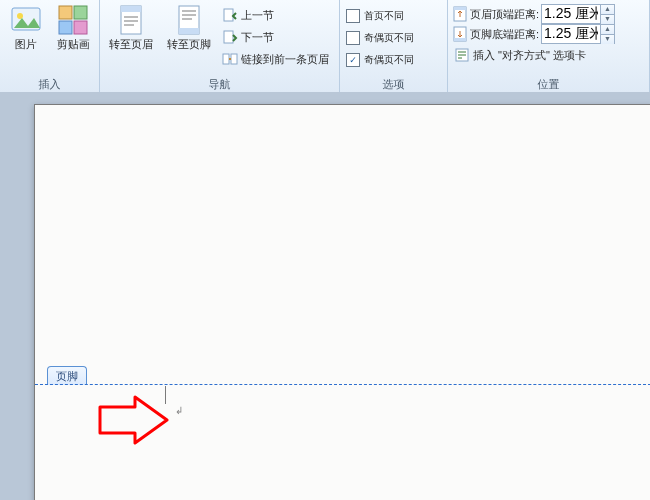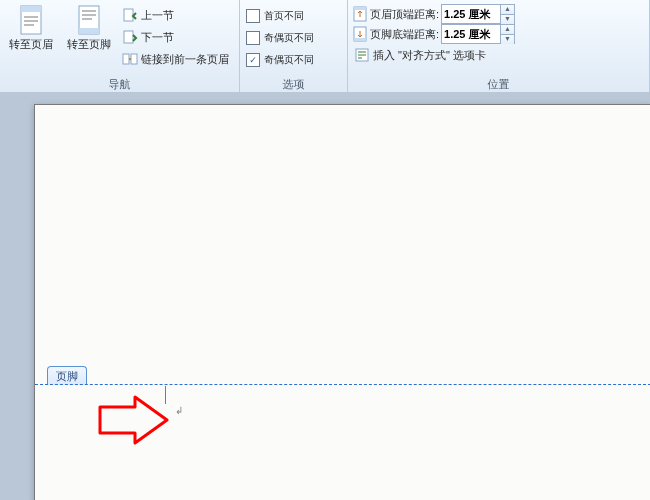--- a/index.html
+++ b/index.html
@@ -12,39 +12,65 @@
   .big-btn span{font-size:11px;color:#2a2a2a;text-align:center;line-height:13px;}
   .small-row{display:flex;align-items:center;gap:3px;height:20px;padding:1px 2px;cursor:default;}
   .small-row .ic{width:16px;height:16px;}
   .small-row span{font-size:11px;color:#2a2a2a;white-space:nowrap;}
   .chk{width:12px;height:12px;border:1px solid #6a7a8a;background:#fff;display:inline-flex;align-items:center;justify-content:center;font-size:9px;color:#1a5aa0;}
   .opt-line{display:flex;align-items:center;gap:4px;height:18px;padding:1px 2px;}
   .opt-line span{font-size:10px;color:#2a2a2a;}
   .pos-line{display:flex;align-items:center;gap:2px;height:20px;justify-content:center;}
   .pos-line .lbl{font-size:11px;color:#2a2a2a;white-space:nowrap;}
   .spin{display:flex;align-items:center;border:1px solid #9bb0c8;background:#fff;height:18px;}
-  .spin input{border:none;width:54px;font-size:11px;padding:1px 2px;outline:none;font-weight:bold;}
+  .spin input{border:none;width:54px;font-size:14px;padding:1px 2px;outline:none;}
   .spin .arrows{display:flex;flex-direction:column;width:14px;}
   .spin .arrows div{height:9px;border-left:1px solid #9bb0c8;font-size:7px;line-height:8px;text-align:center;color:#5a6a7a;background:linear-gradient(#f6fbff,#e3eefb);cursor:default;}
   .spin .arrows div+div{border-top:1px solid #9bb0c8;}
   .doc-area{position:absolute;top:92px;left:0;right:0;bottom:0;background:#b9c7d7;}
   .page{position:absolute;left:34px;top:12px;width:616px;height:396px;background:#fbfbfa;border:1px solid #7a7a7a;box-shadow:0 2px 6px rgba(0,0,0,.25);}
   .footer-dash{position:absolute;left:0;right:0;top:279px;border-top:1px dashed #2d6fcf;}
   .footer-tab{position:absolute;left:12px;top:261px;height:18px;padding:0 8px;border:1px solid #5a91d4;border-bottom:none;border-radius:4px 4px 0 0;background:linear-gradient(#f0f7ff,#dceafd);color:#2a4a7a;font-size:11px;display:flex;align-items:center;}
   .cursor{position:absolute;left:130px;top:281px;width:1px;height:18px;background:#7a7a7a;}
   .para-mark{position:absolute;left:140px;top:300px;font-size:10px;color:#888;}
   .arrow-anno{position:absolute;left:60px;top:290px;}
   
   .ic svg{width:100%;height:100%;}
 </style>
 </head>
 <body>
 
 <div class="ribbon">
 
+  <div class="group" style="width:100px">
+    <div class="group-body">
+      <div class="big-btn">
+        <div class="ic">
+          <svg viewBox="0 0 32 32">
+              <rect x="2" y="4" width="28" height="22" rx="2" fill="#eaf3fb" stroke="#7aa7d8"></rect>
+              <circle cx="10" cy="12" r="3" fill="#f7d94c"></circle>
+              <path d="M4 24 L12 14 L18 22 L24 14 L30 24 Z" fill="#6fb96f"></path>
+            </svg>
+        </div>
+        <span>图片</span>
+      </div>
+      <div class="big-btn">
+        <div class="ic">
+          <svg viewBox="0 0 32 32">
+              <rect x="2" y="2" width="13" height="13" fill="#f4c97a" stroke="#b88a3a"></rect>
+              <rect x="17" y="2" width="13" height="13" fill="#9bd49b" stroke="#5a9a5a"></rect>
+              <rect x="2" y="17" width="13" height="13" fill="#9bc7f4" stroke="#5a8ac4"></rect>
+              <rect x="17" y="17" width="13" height="13" fill="#e49bcf" stroke="#b45a9a"></rect>
+            </svg>
+        </div>
+        <span>剪贴画</span>
+      </div>
+    </div>
+    <div class="group-title">插入</div>
+  </div>
 
   <div class="group" style="width:240px">
     <div class="group-body">
       <div class="big-btn" style="width:54px">
         <div class="ic">
           <svg viewBox="0 0 32 32">
               <rect x="6" y="2" width="20" height="28" fill="#fff" stroke="#8aa8c8"></rect>
               <rect x="6" y="2" width="20" height="6" fill="#c8dcf4"></rect>
               <rect x="9" y="12" width="14" height="2" fill="#bcbcbc"></rect>
               <rect x="9" y="16" width="14" height="2" fill="#bcbcbc"></rect>

